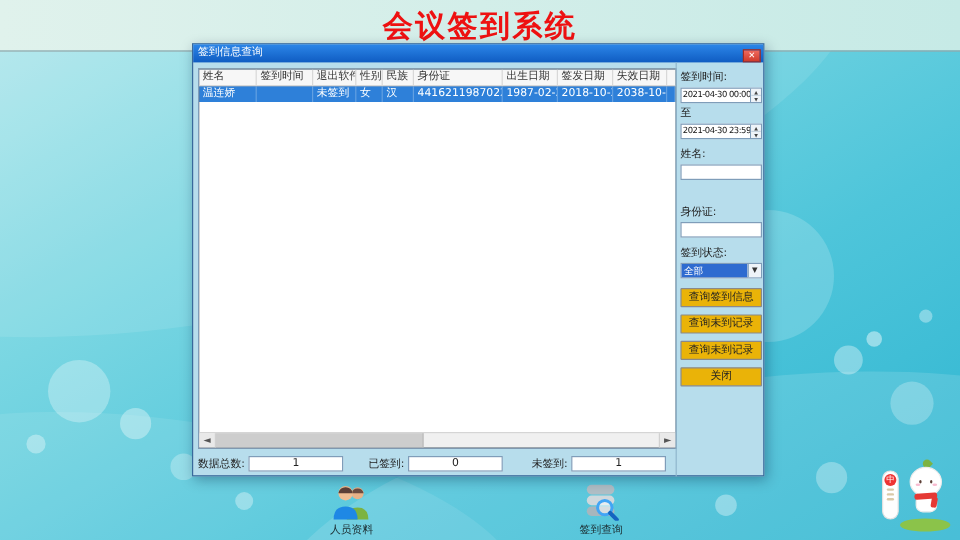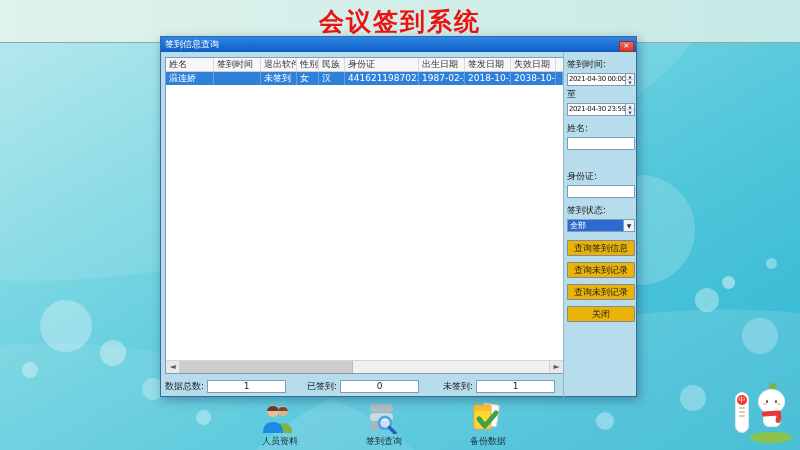--- a/index.html
+++ b/index.html
@@ -110,21 +110,21 @@
   .dd-arrow { width:11px; background:#eef3f8; border-left:1px solid #7f9db9;
               font-size:6px; line-height:11px; text-align:center; color:#333; }
   .btn-stack { margin-top:8px; }
   .panel-btn { width:100%; height:16px; margin-bottom:6px; background:#eab308;
                border:1px solid #8a8a8a; font-size:9px; line-height:13px; text-align:center;
                color:#222; font-family:inherit; cursor:pointer; border-radius:1px; }
 
   
   .toolbar { position:absolute; left:262px; top:402px; width:270px; height:46px;
              display:flex; justify-content:space-between; z-index:2; }
-  .tb-item { width:62px; display:flex; flex-direction:column; align-items:flex-start; cursor:pointer; }
+  .tb-item { width:62px; display:flex; flex-direction:column; align-items:center; cursor:pointer; }
   .tb-icon { width:32px; height:32px; }
   .tb-label { font-size:9px; color:#1b2a2e; margin-top:1px; }
 
   
   .mascot { position:absolute; right:4px; bottom:2px; width:62px; height:68px; z-index:2; }
   .m-grass { position:absolute; left:16px; bottom:5px; width:42px; height:11px;
              border-radius:50%; background:#8bc34a; }
   .m-banner { position:absolute; left:1px; top:12px; width:14px; height:41px;
               background:#fefefe; border:1px solid #e2e2e2; border-radius:7px; text-align:center; }
   .m-banner-circle { width:10px; height:10px; margin:2px auto 1px; border-radius:50%;
@@ -273,29 +273,20 @@
   <div class="tb-item">
     <svg class="tb-icon" viewBox="0 0 32 32">
       <rect x="4" y="2" width="23" height="8" rx="4" fill="#b0bec5"></rect>
       <rect x="4" y="11" width="23" height="8" rx="4" fill="#cfd8dc"></rect>
       <rect x="4" y="20" width="23" height="8" rx="4" fill="#a7b6bd"></rect>
       <circle cx="19" cy="21" r="6" fill="rgba(255,255,255,.55)" stroke="#42a5f5" stroke-width="2.5"></circle>
       <line x1="23.5" y1="25.5" x2="29" y2="31" stroke="#1565c0" stroke-width="3.4" stroke-linecap="round"></line>
     </svg>
     <div class="tb-label">签到查询</div>
   </div>
-  <div class="tb-item">
-    <svg class="tb-icon" viewBox="0 0 32 32">
-      <rect x="12" y="2" width="16" height="22" rx="2" fill="#fff" stroke="#d9d0b8" transform="rotate(8 20 13)"></rect>
-      <rect x="4" y="3" width="17" height="24" rx="2" fill="#fdd835" stroke="#f9a825"></rect>
-      <rect x="4" y="3" width="17" height="6" rx="2" fill="#fbc02d"></rect>
-      <path d="M9 17 l6 7 l11 -13" fill="none" stroke="#43a047" stroke-width="5" stroke-linecap="round" stroke-linejoin="round"></path>
-    </svg>
-    <div class="tb-label">备份数据</div>
-  </div>
 </div>
 
 <div class="mascot">
   <div class="m-grass"></div>
   <div class="m-banner">
     <div class="m-banner-circle">中</div>
     <div class="m-banner-mark"></div>
     <div class="m-banner-mark"></div>
     <div class="m-banner-mark"></div>
   </div>

